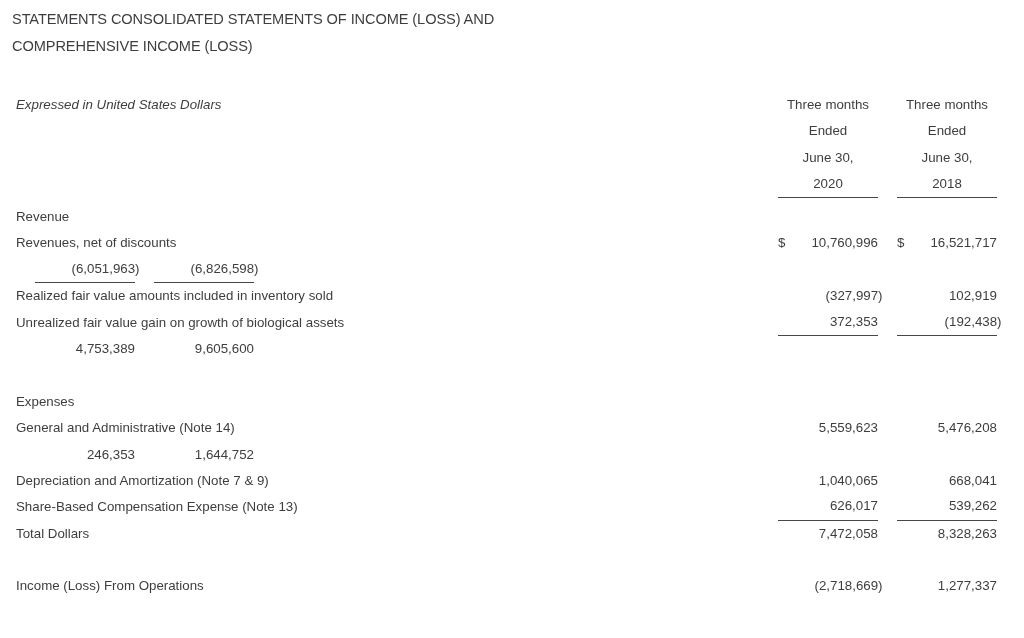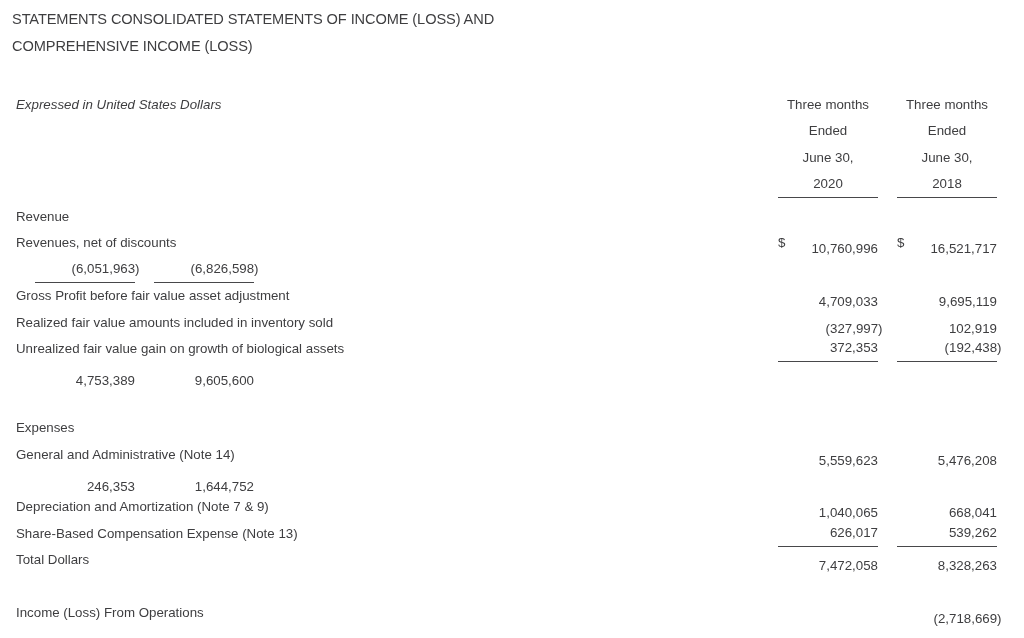--- a/index.html
+++ b/index.html
@@ -58,21 +58,21 @@
     white-space: nowrap;
   }
   .row .lbl { flex: 1; }
   .cell {
     position: relative;
     width: 100px;
     margin-left: 19px;
     display: flex;
   }
   .cell .dollar { position: absolute; left: 0; top: 0; }
-  .cell .val { margin-left: auto; margin-top: 6px; }
+  .cell .val { margin-left: auto; }
   .cell .val.neg { margin-right: -4.5px; }
   .cell.rule { border-bottom: 1.5px solid var(--rule); align-items: flex-end; }
 </style>
 </head>
 <body>
 
 <div class="page">
 
   <div class="title">
     <div>STATEMENTS CONSOLIDATED STATEMENTS OF INCOME (LOSS) AND</div>
@@ -114,29 +114,20 @@
       </div>
       <div class="row">
         <div class="cell rule">
           <span class="val neg">(6,051,963)</span>
         </div>
         <div class="cell rule">
           <span class="val neg">(6,826,598)</span>
         </div>
       </div>
       <div class="row">
-        <div class="lbl">Gross Profit before fair value asset adjustment</div>
-        <div class="cell">
-          <span class="val">4,709,033</span>
-        </div>
-        <div class="cell">
-          <span class="val">9,695,119</span>
-        </div>
-      </div>
-      <div class="row">
         <div class="lbl">Realized fair value amounts included in inventory sold</div>
         <div class="cell">
           <span class="val neg">(327,997)</span>
         </div>
         <div class="cell">
           <span class="val">102,919</span>
         </div>
       </div>
       <div class="row">
         <div class="lbl">Unrealized fair value gain on growth of biological assets</div>
@@ -202,16 +193,19 @@
         <div class="cell">
           <span class="val">8,328,263</span>
         </div>
       </div>
       <div class="row"></div>
       <div class="row">
         <div class="lbl">Income (Loss) From Operations</div>
         <div class="cell">
           <span class="val neg">(2,718,669)</span>
         </div>
+        <div class="cell">
+          <span class="val">1,277,337</span>
+        </div>
       </div>
     </div>
 
 </div>
 
 </body></html>

